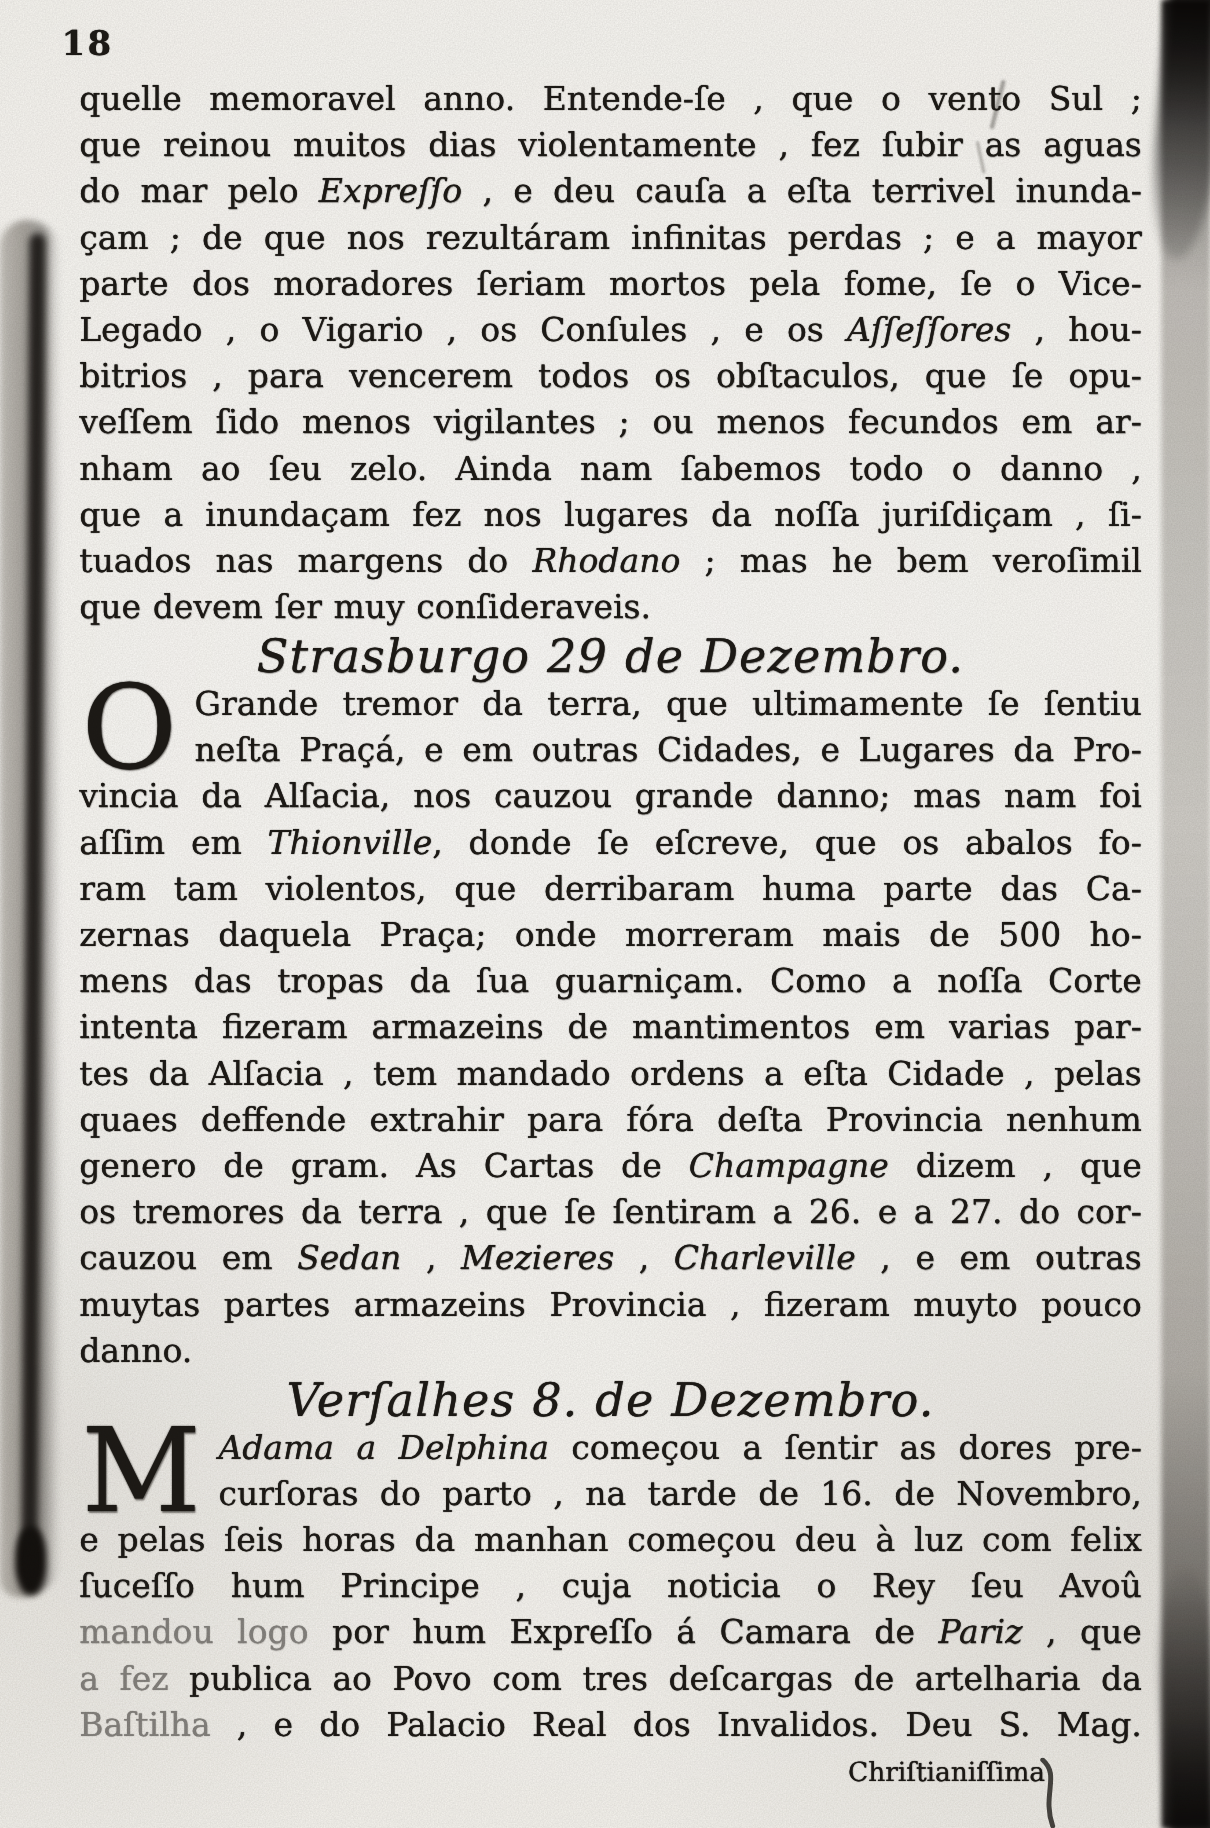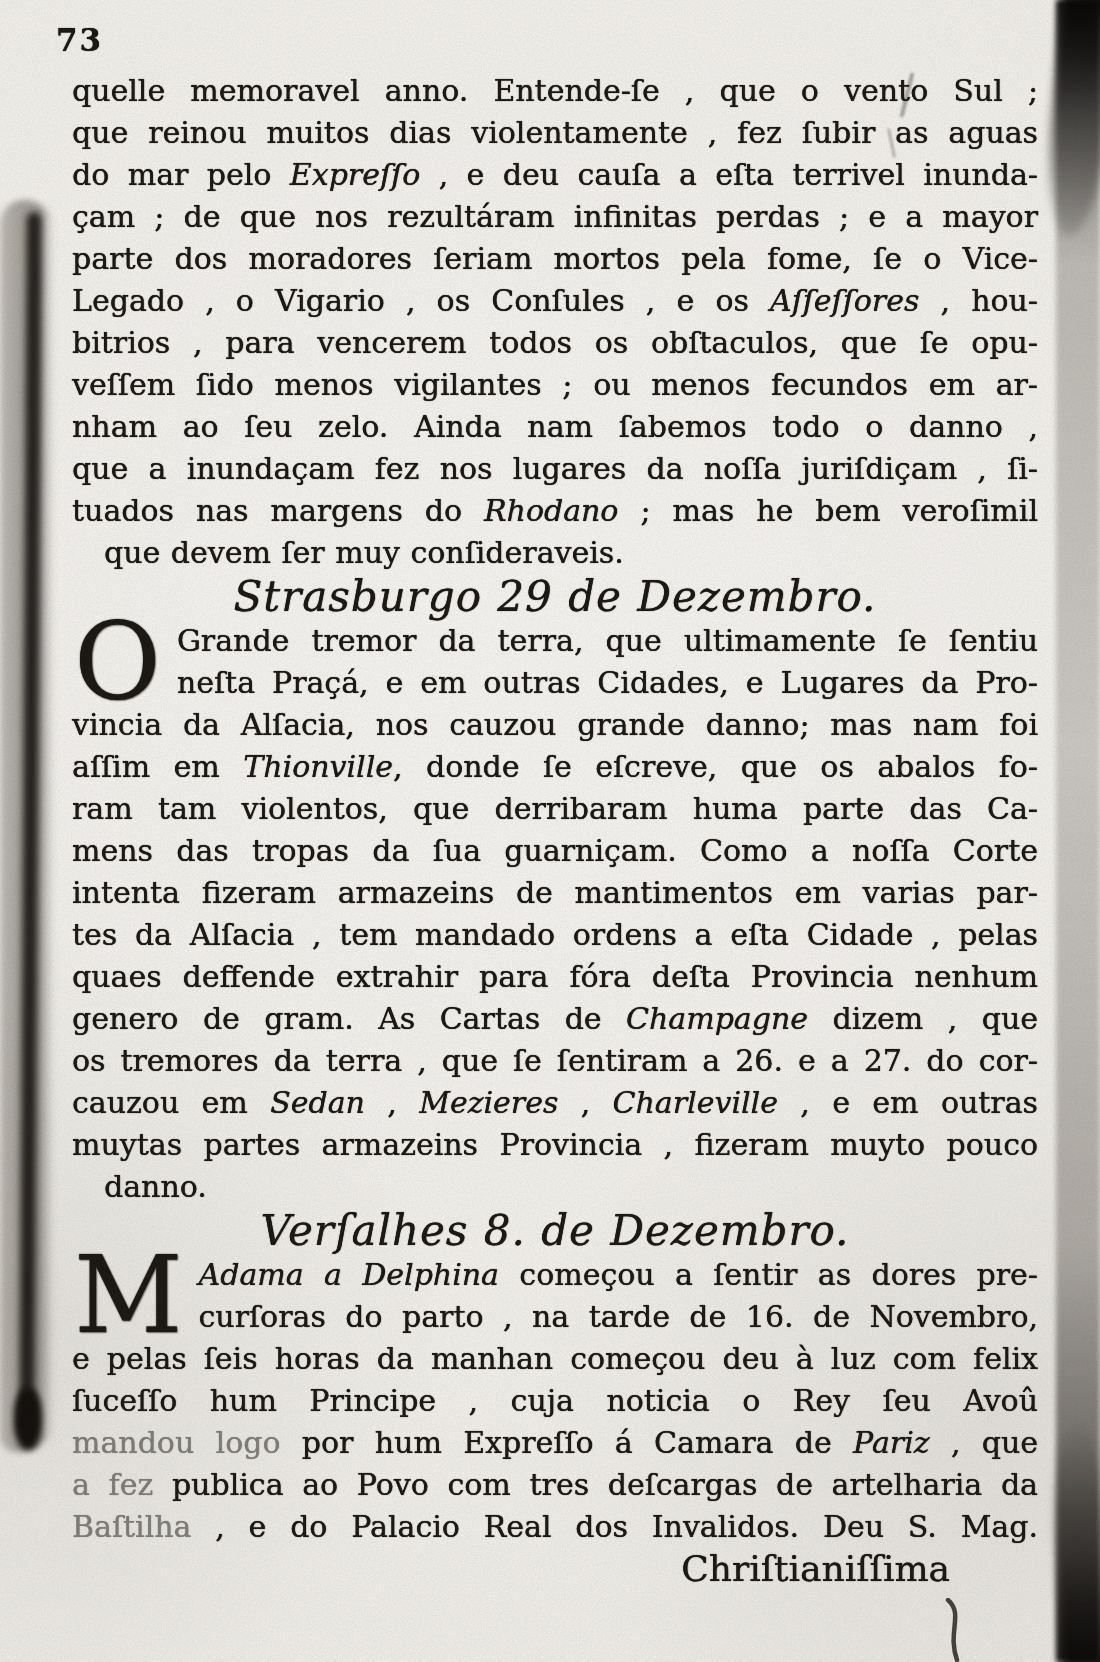--- a/index.html
+++ b/index.html
@@ -17,31 +17,31 @@
       radial-gradient(50% 35% at 5% 80%, rgba(95,88,78,0.10), rgba(95,88,78,0) 70%);
   }
   
   .page-text{
     position:absolute;left:72px;top:70px;width:966px;
     color:var(--ink);font-size:30px;
     text-shadow:0 0 0.8px currentColor, 0.4px 0.4px 0.9px rgba(29,26,22,0.35);
     word-spacing:1px;
   }
   .line{height:42px;line-height:42px;text-align:justify;text-align-last:justify;overflow:visible;}
-  .line.last{text-align-last:left;margin-left:32px;}
+  .line.last{text-align-last:left;}
   .heading{height:46px;line-height:46px;text-align:center;font-style:italic;font-size:42px;letter-spacing:1px;}
   .it{font-style:italic;}
   .faded{opacity:0.5;filter:blur(0.7px);}
   .dc-wrap{overflow:visible;}
   .dropcap{
     float:left;height:84px;line-height:84px;font-size:106px;
     margin:0 16px 0 2px;letter-spacing:0;
     text-shadow:0 0 1.4px currentColor, 1px 1px 1.5px rgba(29,26,22,0.5);
   }
-  .catchword{height:42px;line-height:42px;text-align:right;padding-right:88px;font-size:36px;}
+  .catchword{height:42px;line-height:42px;text-align:right;padding-right:88px;font-size:24px;}
   .page-number{
     position:absolute;left:56px;top:22px;color:var(--ink);
     font-size:31px;font-weight:bold;letter-spacing:2px;
     text-shadow:0 0 1px currentColor;
   }
   
   .binding-shadow{
     position:absolute;left:0;top:200px;width:56px;height:1252px;pointer-events:none;
     background:linear-gradient(to right, rgba(125,119,109,0.42), rgba(82,76,67,0.48) 38%, rgba(32,28,23,0.40) 70%, rgba(32,28,23,0.05) 92%, transparent);
     filter:blur(3px);border-radius:26px 34px 40px 18px;
@@ -91,21 +91,21 @@
 
 <div class="binding-shadow"></div>
 <div class="binding-core"></div>
 <div class="binding-blob"></div>
 <div class="edge-right"></div>
 <div class="corner-tr"></div>
 <div class="corner-br"></div>
 <div class="stray-mark"></div>
 <div class="stray-mark2"></div>
 
-<div class="page-number">73</div>
+<div class="page-number">18</div>
 
 <div class="page-text">
   <div>
       <div class="line"><span>quelle memoravel anno. Entende-ſe , que o vento Sul ;</span></div>
       <div class="line"><span>que reinou muitos dias violentamente , fez ſubir as aguas</span></div>
       <div class="line"><span>do mar pelo </span><span class="it">Expreſſo</span><span> , e deu cauſa a eſta terrivel inunda-</span></div>
       <div class="line"><span>çam ; de que nos rezultáram infinitas perdas ; e a mayor</span></div>
       <div class="line"><span>parte dos moradores ſeriam mortos pela fome, ſe o Vice-</span></div>
       <div class="line"><span>Legado , o Vigario , os Conſules , e os </span><span class="it">Aſſeſſores</span><span> , hou-</span></div>
       <div class="line"><span>bitrios , para vencerem todos os obſtaculos, que ſe opu-</span></div>
@@ -116,20 +116,21 @@
       <div class="line last"><span>que devem ſer muy conſideraveis.</span></div>
       <div class="heading">Strasburgo 29 de Dezembro.</div>
       <div class="dc-wrap">
         <span class="dropcap">O</span>
         <div class="line"><span>Grande tremor da terra, que ultimamente ſe ſentiu</span></div>
         <div class="line"><span>neſta Praçá, e em outras Cidades, e Lugares da Pro-</span></div>
       </div>
       <div class="line"><span>vincia da Alſacia, nos cauzou grande danno; mas nam foi</span></div>
       <div class="line"><span>aſſim em </span><span class="it">Thionville</span><span>, donde ſe eſcreve, que os abalos fo-</span></div>
       <div class="line"><span>ram tam violentos, que derribaram huma parte das Ca-</span></div>
+      <div class="line"><span>zernas daquela Praça; onde morreram mais de 500 ho-</span></div>
       <div class="line"><span>mens das tropas da ſua guarniçam. Como a noſſa Corte</span></div>
       <div class="line"><span>intenta fizeram armazeins de mantimentos em varias par-</span></div>
       <div class="line"><span>tes da Alſacia , tem mandado ordens a eſta Cidade , pelas</span></div>
       <div class="line"><span>quaes deffende extrahir para fóra deſta Provincia nenhum</span></div>
       <div class="line"><span>genero de gram. As Cartas de </span><span class="it">Champagne</span><span> dizem , que</span></div>
       <div class="line"><span>os tremores da terra , que ſe ſentiram a 26. e a 27. do cor-</span></div>
       <div class="line"><span>cauzou em </span><span class="it">Sedan</span><span> , </span><span class="it">Mezieres</span><span> , </span><span class="it">Charleville</span><span> , e em outras</span></div>
       <div class="line"><span>muytas partes armazeins Provincia , fizeram muyto pouco</span></div>
       <div class="line last"><span>danno.</span></div>
       <div class="heading">Verſalhes 8. de Dezembro.</div>

